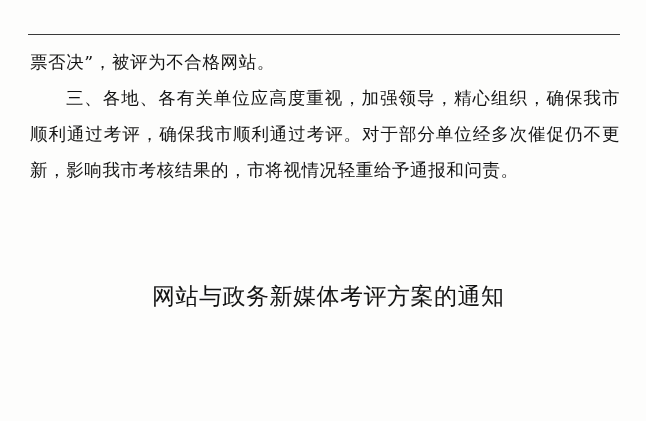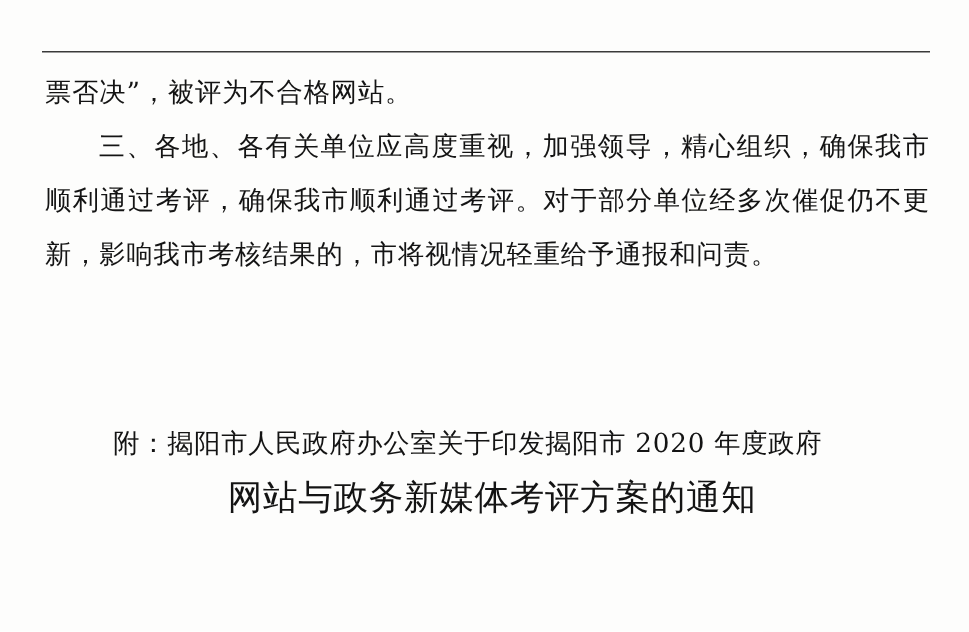--- a/index.html
+++ b/index.html
@@ -75,17 +75,16 @@
 <div class="page">
 
   <div class="rule-top"></div>
 
   <div class="body-block">
     <p class="para">票否决”，被评为不合格网站。</p>
     <p class="para indent">三、各地、各有关单位应高度重视，加强领导，精心组织，确保我市顺利通过考评，确保我市顺利通过考评。对于部分单位经多次催促仍不更新，影响我市考核结果的，市将视情况轻重给予通报和问责。</p>
   </div>
 
   <div class="attach-block">
-    <p class="attach-line-1">附：揭阳市人民政府办公室关于印发揭阳市 2020 年度政府</p>
     <p class="attach-line-2">网站与政务新媒体考评方案的通知</p>
   </div>
 
 </div>
 
 </body></html>

